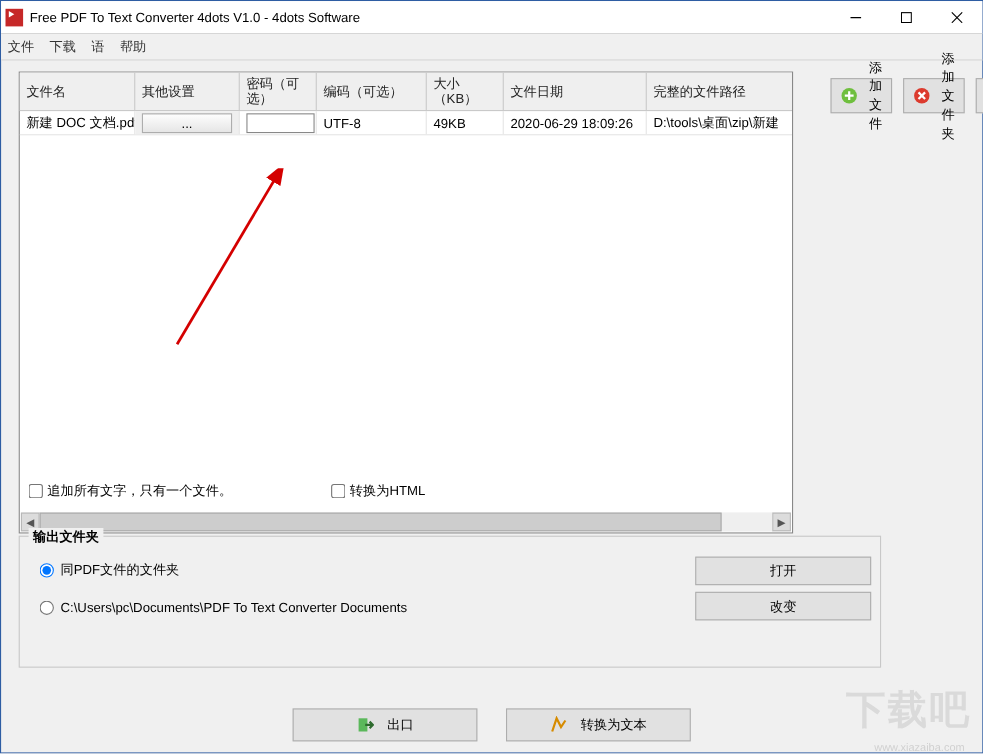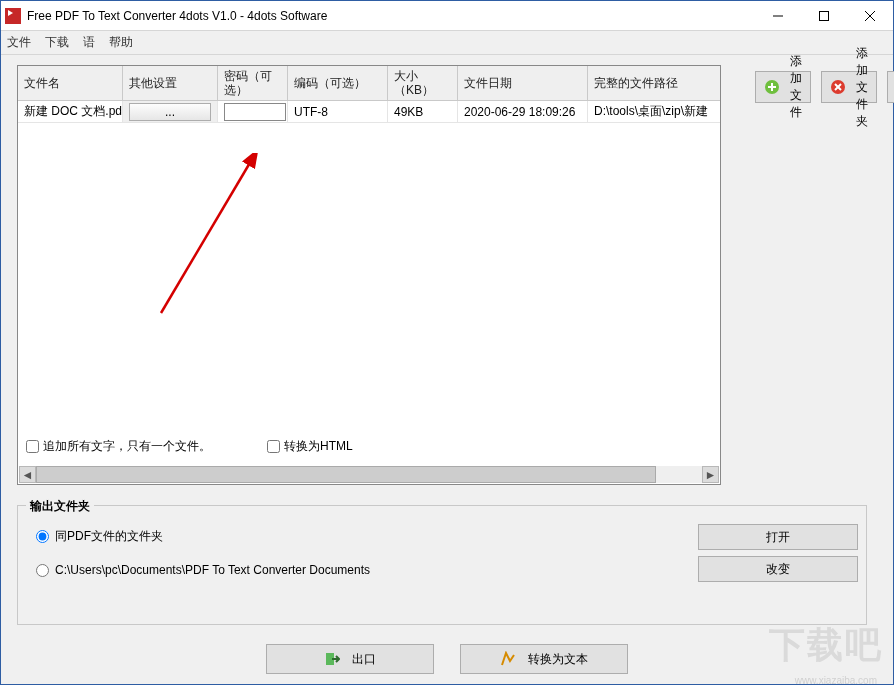--- a/index.html
+++ b/index.html
@@ -30,40 +30,40 @@
 .col-enc { width: 100px; }
 .col-size { width: 70px; }
 .col-date { width: 130px; }
 .col-path { flex: 1; }
 
 .opt-btn { width: 84px; height: 18px; background: linear-gradient(#fdfdfd,#e6e6e6); border: 1px solid #adadad; text-align: center; line-height: 16px; cursor: pointer; margin: 0 auto; }
 .pwd-input { width: 62px; height: 18px; border: 1px solid #888; background: #fff; }
 
 .table-body { flex: 1; position: relative; }
 
-.checks { position: absolute; left: 8px; bottom: 26px; right: 8px; height: 24px; display: flex; gap: 56px; align-items: center; margin-top: 17px; }
+.checks { position: absolute; left: 8px; bottom: 26px; right: 8px; height: 24px; display: flex; gap: 90px; align-items: center; margin-top: 17px; }
 .check { display: flex; align-items: center; gap: 4px; cursor: pointer; }
 .check input { width: 13px; height: 13px; }
 
 .hscroll { position: absolute; left: 1px; right: 1px; bottom: 1px; height: 17px; background: #f0f0f0; display: flex; }
 .hscroll .arrow { width: 17px; height: 17px; background: #dcdcdc; border: 1px solid #b8b8b8; display: flex; align-items: center; justify-content: center; color: #555; }
 .hscroll .track { flex: 1; background: #efefef; position: relative; }
 .hscroll .thumb { position: absolute; left: 0; top: 0; bottom: 0; width: 620px; background: #cdcdcd; border: 1px solid #aaa; }
 
 .red-arrow { position: absolute; left: 140px; top: 98px; pointer-events: none; }
 
 .sidebar { position: absolute; right: 14px; top: 16px; width: 124px; display: flex; gap: 10px; }
 .side-btn { height: 32px; background: #e1e1e1; border: 1px solid #adadad; display: flex; align-items: center; gap: 10px; padding: 0 8px; cursor: pointer; }
 .side-btn .ico { width: 16px; height: 16px; display: flex; align-items: center; justify-content: center; }
 .ico-add svg circle { fill: #6fbf3e; }
 .ico-del svg circle { fill: #dc3b2e; }
 .ico-folder svg rect { fill: #f3c95b; }
 .ico-clear svg path { fill: #f3c95b; }
 
-.output-group { position: absolute; left: 16px; top: 450px; width: 850px; height: 120px; border: 1px solid #c8c8c8; padding: 10px 12px; }
+.output-group { position: absolute; left: 16px; top: 432px; width: 784px; height: 120px; border: 1px solid #c8c8c8; padding: 10px 12px; }
 .output-group .legend { position: absolute; top: -8px; left: 8px; background: #f0f0f0; padding: 0 4px; font-weight: bold; color: #000; }
 .radio-row { display: flex; align-items: center; gap: 6px; margin: 12px 0 18px 6px; cursor: pointer; }
 .radio-row input { width: 13px; height: 13px; }
 .out-btn { position: absolute; width: 160px; height: 26px; background: #e1e1e1; border: 1px solid #adadad; display: flex; align-items: center; justify-content: center; cursor: pointer; right: 8px; }
 .out-btn.open { top: 18px; }
 .out-btn.change { top: 50px; }
 
 .footer-btns { position: absolute; left: 0; right: 0; bottom: 8px; height: 32px; display: flex; justify-content: center; gap: 26px; }
 .footer-btn { width: 168px; height: 30px; background: #e1e1e1; border: 1px solid #adadad; display: flex; align-items: center; justify-content: center; gap: 12px; cursor: pointer; }
 .footer-btn .ico { width: 16px; height: 16px; }

